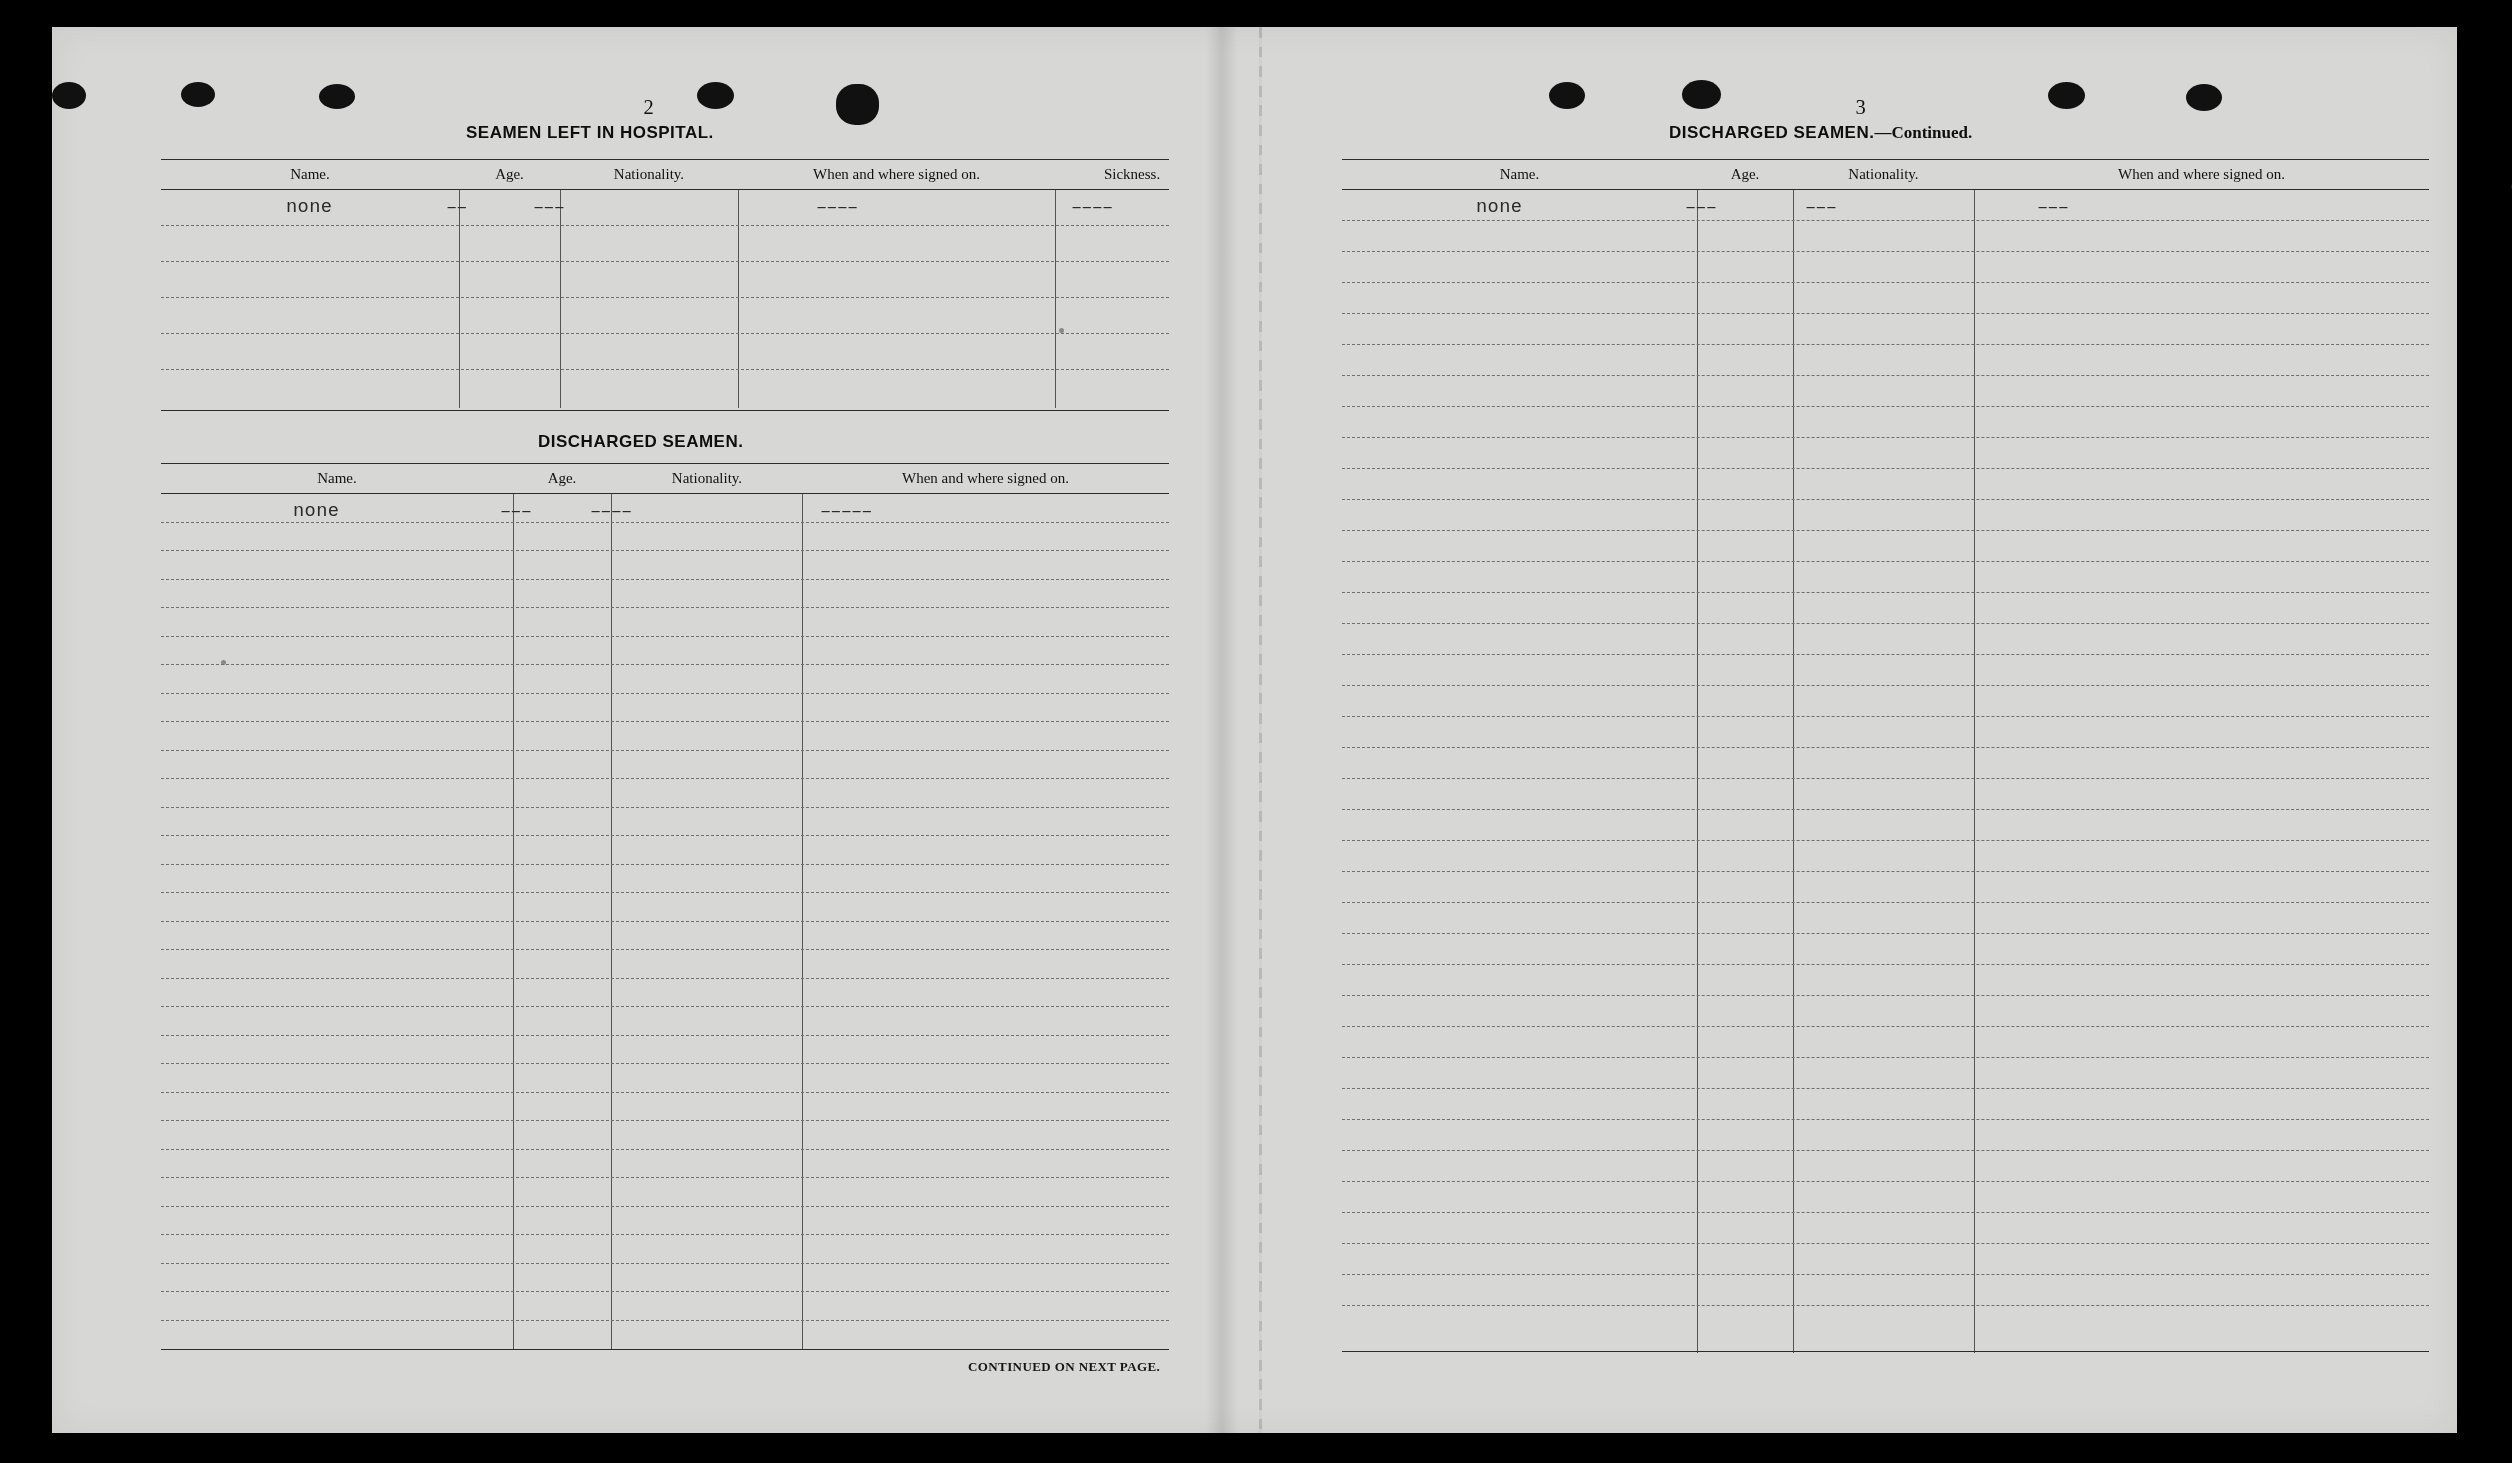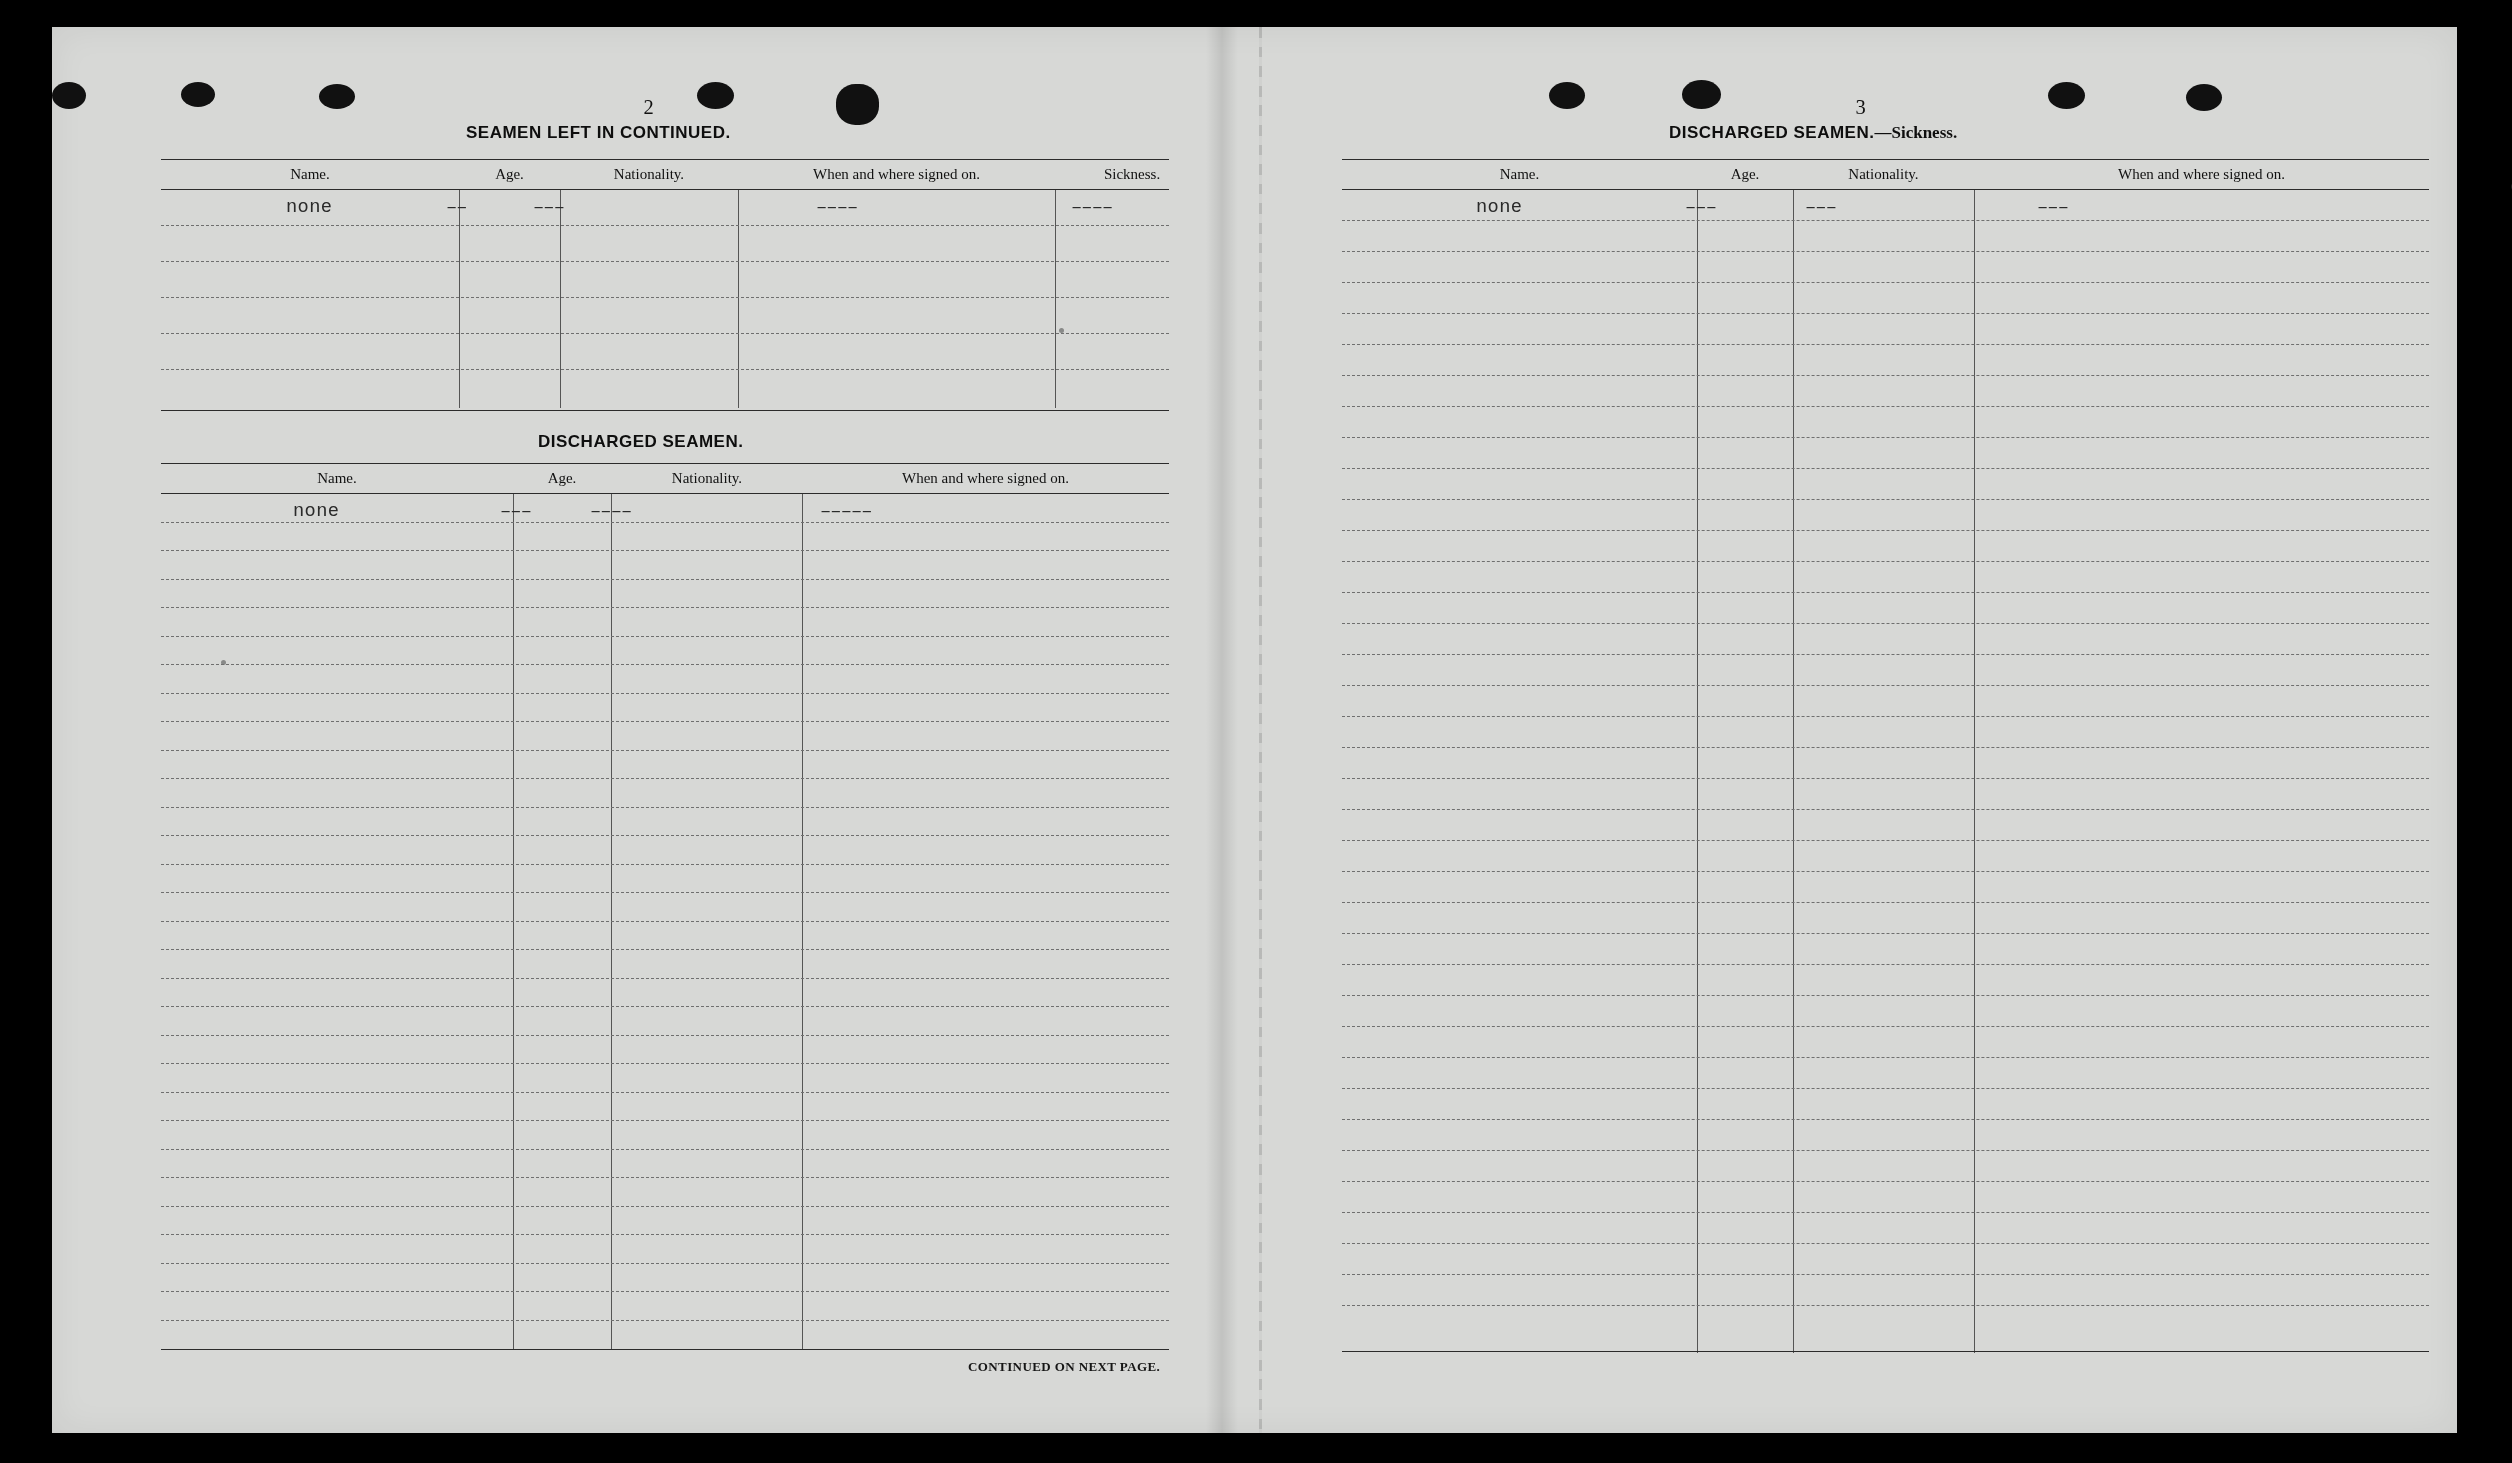--- a/index.html
+++ b/index.html
@@ -175,21 +175,21 @@
     <div class="hole" style="left:2134px; top:57px;  width:36px; height:27px;"></div>
 
     <div class="speck" style="left:2459px; top:156px; width:7.1px; height:7.1px;"></div>
     <div class="speck" style="left:1007px; top:301px; width:5.3px; height:5.3px;"></div>
     <div class="speck" style="left:169px;  top:633px; width:5.3px; height:5.3px;"></div>
 
     <div class="page page-left">
 
       <div class="folio" style="left:570px; top:69px; width:53px;">2</div>
 
-      <div class="section-title" style="left:414px; top:96px;">SEAMEN LEFT IN CONTINUED.</div>
+      <div class="section-title" style="left:414px; top:96px;">SEAMEN LEFT IN HOSPITAL.</div>
 
       <div class="tbl" style="left:109px; top:132px; width:1008px; height:253px;">
 
         <div class="hdr">
           <div class="cell" style="left:0px;   width:298px;">Name.</div>
           <div class="cell" style="left:298px; width:101px;">Age.</div>
           <div class="cell" style="left:399px; width:178px;">Nationality.</div>
           <div class="cell" style="left:577px; width:317px;">When and where signed on.</div>
           <div class="cell" style="left:914px; width:114px;">Sickness.</div>
         </div>
@@ -274,21 +274,21 @@
       </div>
 
       <div class="footnote" style="left:900px; top:1332px;">CONTINUED ON NEXT PAGE.</div>
     </div>
 
     <div class="page page-right">
 
       <div class="folio" style="left:570px; top:69px; width:53px;">3</div>
 
       <div class="section-title" style="left:405px; top:96px;">
-        <span>DISCHARGED SEAMEN.</span><span class="cont">—Sickness.</span>
+        <span>DISCHARGED SEAMEN.</span><span class="cont">—Continued.</span>
       </div>
 
       <div class="tbl" style="left:78px; top:132px; width:1087px; height:1194px;">
 
         <div class="hdr">
           <div class="cell" style="left:0px;   width:355px;">Name.</div>
           <div class="cell" style="left:355px; width:96px;">Age.</div>
           <div class="cell" style="left:451px; width:181px;">Nationality.</div>
           <div class="cell" style="left:632px; width:455px;">When and where signed on.</div>
         </div>

